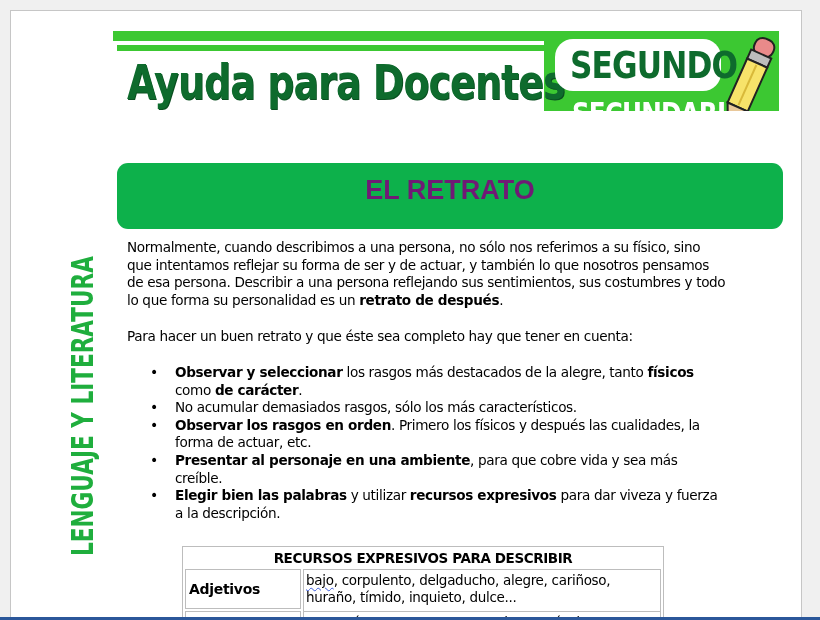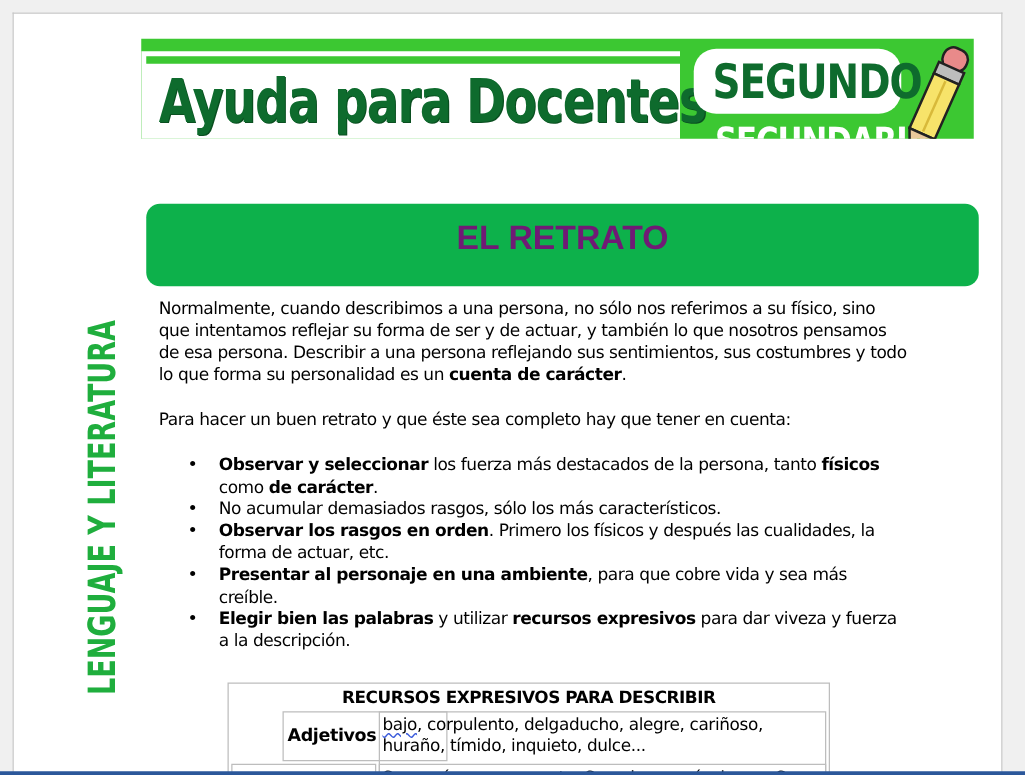--- a/index.html
+++ b/index.html
@@ -132,35 +132,35 @@
 
   <div class="title-bar">
     <span>EL RETRATO</span>
   </div>
 
   <div class="side-label">
     <span>LENGUAJE Y LITERATURA</span>
   </div>
 
   <div class="content">
-    <p class="p1"><span>Normalmente, cuando describimos a una persona, no sólo nos referimos a su físico, sino que intentamos reflejar su forma de ser y de actuar, y también lo que nosotros pensamos de esa persona. Describir a una persona reflejando sus sentimientos, sus costumbres y todo lo que forma su personalidad es un </span><b>cuenta de carácter</b><span>.</span></p>
+    <p class="p1"><span>Normalmente, cuando describimos a una persona, no sólo nos referimos a su físico, sino que intentamos reflejar su forma de ser y de actuar, y también lo que nosotros pensamos de esa persona. Describir a una persona reflejando sus sentimientos, sus costumbres y todo lo que forma su personalidad es un </span><b>retrato de después</b><span>.</span></p>
 
     <p class="p2">Para hacer un buen retrato y que éste sea completo hay que tener en cuenta:</p>
 
     <ul class="points">
-      <li><b>Observar y seleccionar</b><span> los fuerza más destacados de la persona, tanto </span><b>físicos</b><span> como </span><b>de carácter</b><span>.</span></li>
+      <li><b>Observar y seleccionar</b><span> los rasgos más destacados de la alegre, tanto </span><b>físicos</b><span> como </span><b>de carácter</b><span>.</span></li>
       <li><span>No acumular demasiados rasgos, sólo los más característicos.</span></li>
       <li><b>Observar los rasgos en orden</b><span>. Primero los físicos y después las cualidades, la forma de actuar, etc.</span></li>
       <li><b>Presentar al personaje en una ambiente</b><span>, para que cobre vida y sea más creíble.</span></li>
       <li><b>Elegir bien las palabras</b><span> y utilizar </span><b>recursos expresivos</b><span> para dar viveza y fuerza a la descripción.</span></li>
     </ul>
   </div>
 
   <div class="table-wrap">
     <div class="table-title">RECURSOS EXPRESIVOS PARA DESCRIBIR</div>
-    <div class="cell label" style="left:2px; top:22px; width:132px; height:40px;margin-left:41px;">Adjetivos</div>
+    <div class="cell label" style="left:2px; top:22px; width:116px; height:40px;">Adjetivos</div>
     <div class="cell value" style="left:120px; top:22px; width:358px; height:56px;"><span class="spell">bajo</span><span>, corpulento, delgaducho, alegre, cariñoso, huraño, tímido, inquieto, dulce...</span></div>
     <div class="cell label" style="left:2px; top:64px; width:116px; height:40px;">Comparaciones</div>
     <div class="cell value" style="left:120px; top:64px; width:358px; height:40px;">Se movía como un pato. Su pelo parecía de oro. Sus</div>
   </div>
 </div>
 
 <div class="bottom-bar"></div>
 
 </body></html>

